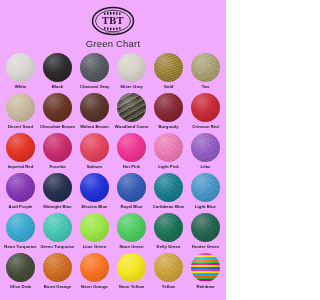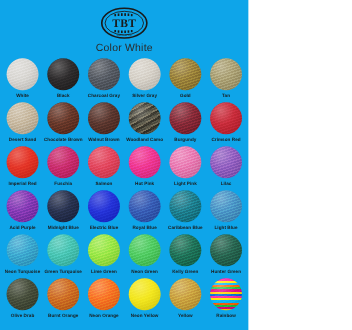--- a/index.html
+++ b/index.html
@@ -10,21 +10,21 @@
     width: 226px;
     height: 300px;
     background: #ffffff;
     font-family: "Liberation Sans", sans-serif;
     overflow: hidden;
   }
   #page {
     position: relative;
     width: 226px;
     height: 300px;
-    background: #0ea5e9;
+    background: #f0abfc;
   }
 
   
   #header {
     width: 100%;
     padding-top: 6px;
     display: flex;
     flex-direction: column;
     align-items: center;
   }
@@ -130,21 +130,21 @@
           <rect x="38" y="43.5" width="3" height="4.6"></rect>
           <rect x="44" y="43.5" width="3" height="4.6"></rect>
           <rect x="50" y="43.2" width="3" height="4.4"></rect>
           <rect x="56" y="42.5" width="3" height="4"></rect>
         </g>
         <text x="44" y="36.5" font-family="Liberation Serif, serif" font-size="21" font-weight="bold" fill="#1a1a1a" text-anchor="middle" letter-spacing="0.5">TBT</text>
         <text x="44" y="53.5" font-family="Liberation Sans, sans-serif" font-size="3.6" fill="#1a1a1a" text-anchor="middle">Made in the USA</text>
       </svg>
     </div>
 
-    <div id="chart-title">Color White</div>
+    <div id="chart-title">Green Chart</div>
   </div>
 
   <div id="grid">
       <div class="cell">
         <div class="swatch" style="background: rgb(215, 213, 209);"></div>
         <div class="label">White</div>
       </div>
       <div class="cell">
         <div class="swatch" style="background: rgb(33, 31, 32);"></div>
         <div class="label">Black</div>

